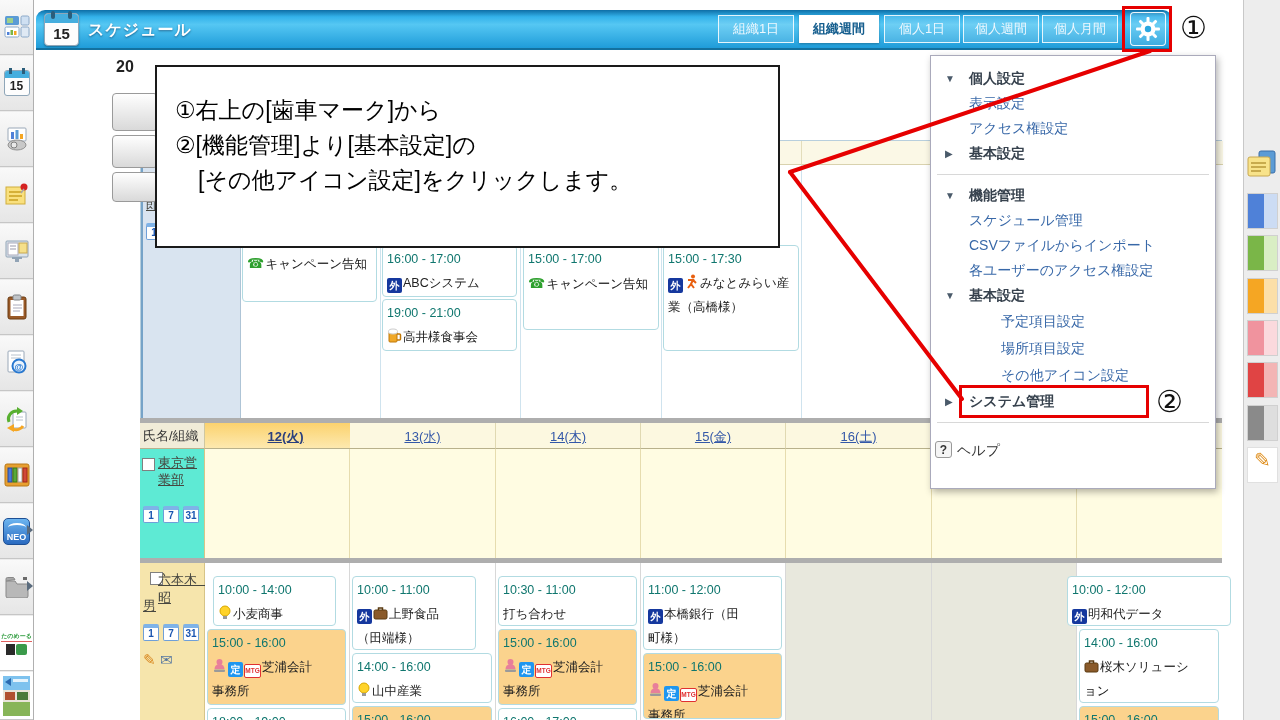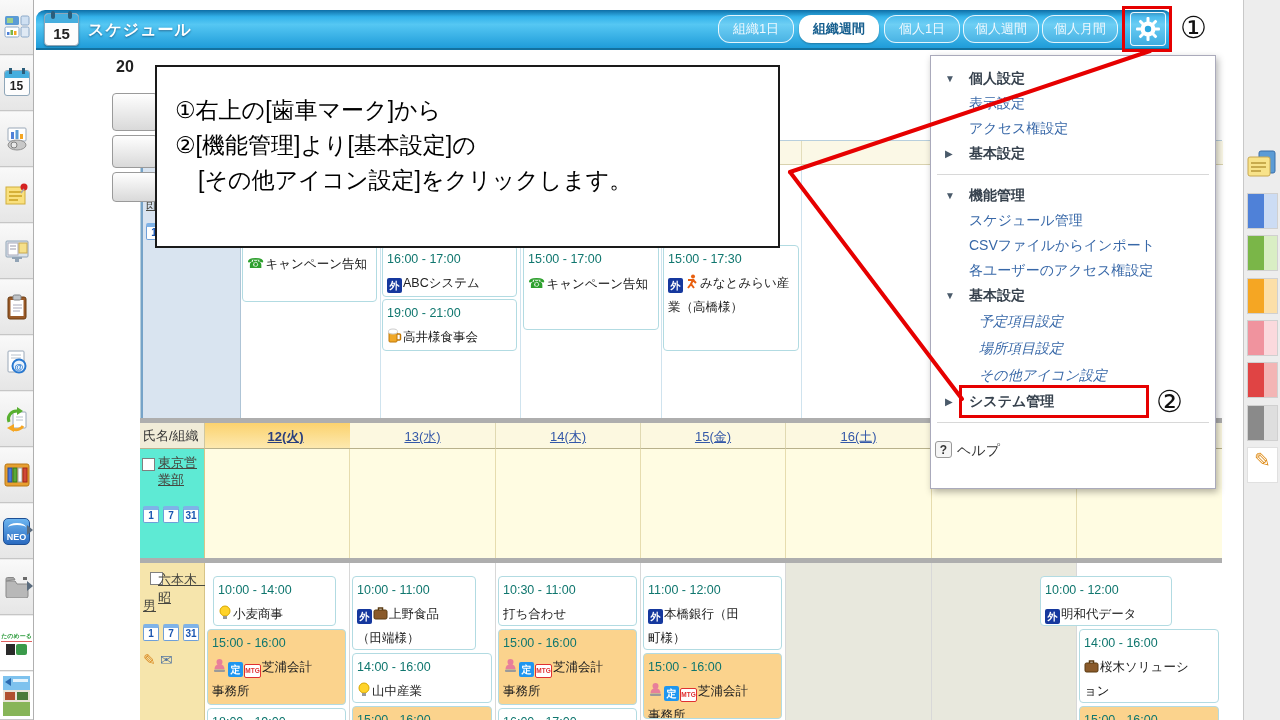--- a/index.html
+++ b/index.html
@@ -24,21 +24,21 @@
   #hdr { left:36px; top:10px; width:1136px; height:40px; z-index:10;
     background:linear-gradient(180deg,#0e6ea6 0,#33b2ea 18%,#55c7f3 38%,#1f9cd9 100%);
     border-radius:9px 9px 0 0; border-bottom:2px solid #13719f; }
   .hcal { position:absolute; left:8px; top:3px; width:35px; height:33px; background:#fdfdfd;
     border:1px solid #8fa6b8; border-radius:4px; box-shadow:0 1px 2px rgba(0,0,0,.3); }
   .hcal .band { position:absolute; left:0; top:0; right:0; height:9px; background:#46aede; border-radius:3px 3px 0 0; }
   .hcal .peg { position:absolute; top:-3px; width:4px; height:8px; background:#2b5d7a; border-radius:2px; }
   .hcal .num { position:absolute; left:0; right:0; top:11px; text-align:center; font-size:15px; font-weight:bold; color:#222; }
   #htitle { position:absolute; left:52px; top:10px; color:#fff; font-size:16px; font-weight:bold;
     text-shadow:0 1px 2px rgba(0,50,90,.6); letter-spacing:1px; }
-  .vbtn { position:absolute; top:5px; height:28px; border:1px solid rgba(255,255,255,.85); border-radius:12px;
+  .vbtn { position:absolute; top:5px; height:28px; border:1px solid rgba(255,255,255,.85); border-radius:0;
     background:rgba(255,255,255,.14); color:#eef8fe; font-size:13px; text-align:center; line-height:26px; cursor:pointer; }
   .vbtn.active { background:#fff; color:#155e8e; font-weight:bold; box-shadow:0 1px 2px rgba(0,0,0,.25); }
   #gearbtn { position:absolute; left:1094px; top:2px; width:36px; height:34px; border:1px solid rgba(255,255,255,.9);
     border-radius:4px; background:rgba(255,255,255,.12); display:flex; align-items:center; justify-content:center; }
 
   
   .gbtn { background:linear-gradient(#fefefe,#d9d9d9); border:1px solid #9a9a9a; border-radius:4px; z-index:3; }
   #datefrag { left:116px; top:58px; font-size:16px; font-weight:bold; color:#222; z-index:3; }
 
   
@@ -77,21 +77,21 @@
     font-size:6.5px; line-height:12px; border-radius:2px; }
   .ph { color:#2ea02e; font-size:14px; margin-right:1px; }
   .svgic { vertical-align:-2px; margin-right:1px; }
 
   
   #menu { left:930px; top:55px; width:286px; height:434px; background:#fff; border:1px solid #aab; 
     box-shadow:2px 3px 7px rgba(0,0,0,.3); z-index:40; padding-top:10px; font-size:14px; }
   .mrow { height:25px; line-height:25px; position:relative; cursor:pointer; }
   .mrow.hd { font-weight:bold; color:#37424e; padding-left:38px; }
   .mrow.lk { color:#3868a8; padding-left:38px; }
-  .mrow.sub { height:27px; line-height:27px; color:#3868a8; padding-left:48px;font-style:italic; }
+  .mrow.sub { height:27px; line-height:27px; color:#3868a8; padding-left:70px; }
   .mrow.hlp { height:28px; line-height:28px; color:#333; padding-left:26px; margin-top:13px; }
   .tri { position:absolute; left:14px; font-size:10px; color:#4a5a6a; }
   .mdiv { height:1px; background:#d8d8d8; margin:8px 6px; }
   .helpbox { position:absolute; left:4px; top:5px; width:17px; height:17px; background:#f5f5f5; border:1px solid #999;
     border-radius:3px; color:#333; font-size:12px; font-weight:bold; text-align:center; line-height:16px; }
 
   
   #callout { left:155px; top:65px; width:625px; height:183px; background:#fff; border:2px solid #1a1a1a;
     z-index:50; padding:26px 0 0 18px; font-size:23px; line-height:35px; color:#000; }
   .redbox { position:absolute; border:3px solid #e60000; z-index:65; }
@@ -470,21 +470,21 @@
 <div class="card org" style="left:643px;top:653px;width:139px;height:66px">
   <div class="t">15:00 - 16:00</div>
   <div class="ti"><svg class="svgic" width="15" height="15" viewBox="0 0 15 15">
         <circle cx="7.5" cy="4" r="3" fill="#e87f9a"></circle>
         <path d="M2.5 11 a5 5 0 0 1 10 0 z" fill="#e87f9a"></path>
         <rect x="2" y="11.5" width="11" height="2.5" rx="1" fill="#9a9a9a"></rect>
       </svg><span class="ic fix">定</span><span class="ic mtg">MTG</span><span>芝浦会計</span></div>
   <div class="ti">事務所</div>
 </div>
 
-<div class="card" style="left:1040px;top:576px;width:132px;height:50px">
+<div class="card" style="left:1067px;top:576px;width:164px;height:50px">
   <div class="t">10:00 - 12:00</div>
   <div class="ti"><span class="ic out">外</span><span>明和代データ</span></div>
 </div>
 <div class="card" style="left:1079px;top:629px;width:140px;height:74px">
   <div class="t">14:00 - 16:00</div>
   <div class="ti"><svg class="svgic" width="15" height="14" viewBox="0 0 15 14">
         <rect x="1" y="4" width="13" height="9" rx="1.5" fill="#8a5a2a" stroke="#5a3a10"></rect>
         <path d="M5.5 4 v-2 h4 v2" fill="none" stroke="#5a3a10" stroke-width="1.5"></path>
       </svg><span>桜木ソリューシ</span></div>
   <div class="ti">ョン</div>

